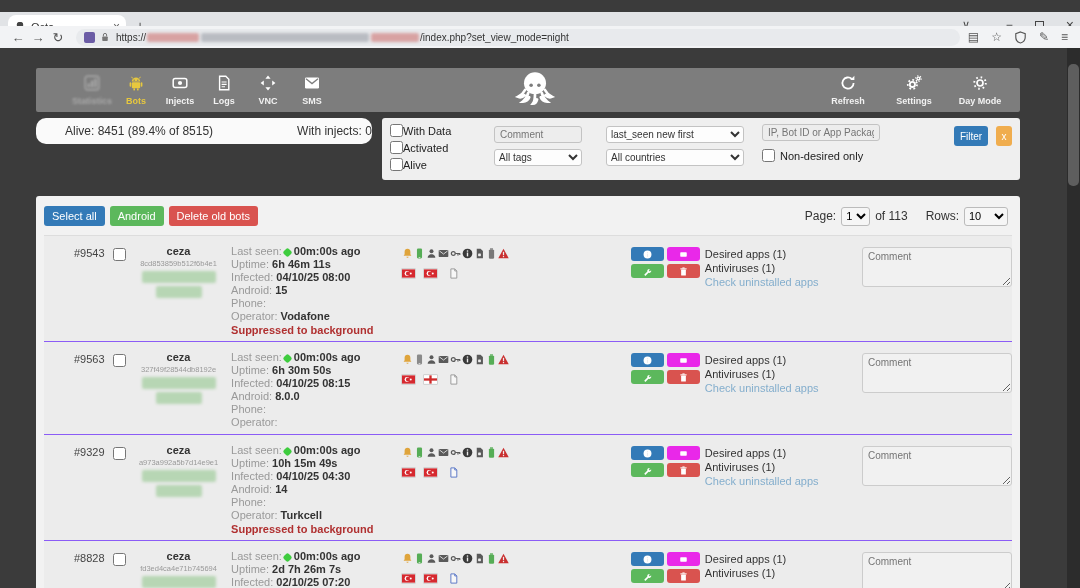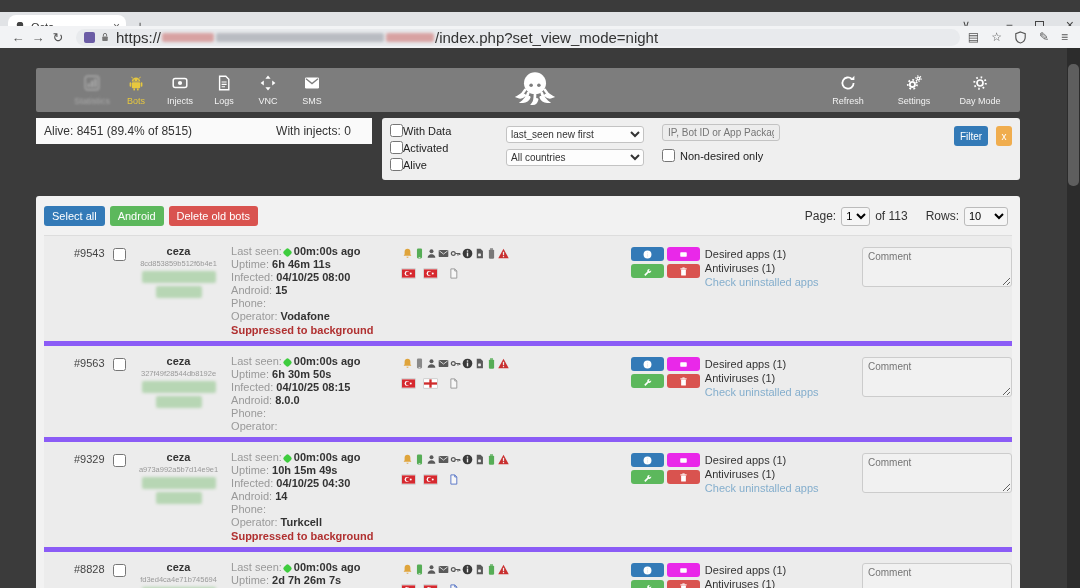--- a/index.html
+++ b/index.html
@@ -17,49 +17,49 @@
   .wctrl { position:absolute; top:0; height:26px; display:flex; align-items:center; right:6px; gap:22px; color:#444; }
   .wctrl span { font-size:12px; line-height:26px; }
   .restore-box { width:9px; height:9px; border:1px solid #444; display:inline-block; }
   .tabchev { position:absolute; right:110px; top:0; height:26px; line-height:24px; font-size:11px; color:#444; }
 
   .toolbar { position:absolute; top:26px; left:0; right:0; height:22px; background:#f2f3f5; display:flex; align-items:center; padding:0 8px; }
   .navbtn { font-size:13px; color:#555; width:20px; text-align:center; }
   .urlbar { flex:1; height:17px; background:#e8eaed; border-radius:9px; margin:0 8px; display:flex; align-items:center; padding:0 8px; overflow:hidden; }
   .urlbar .ext { width:11px; height:11px; border-radius:2px; background:#6b5ca5; margin-right:5px; flex:0 0 auto; }
   .urlbar svg.lock { width:10px; height:10px; color:#777; margin-right:6px; flex:0 0 auto; }
-  .urltext { font-size:15px; color:#333; display:flex; align-items:center; white-space:nowrap; }
+  .urltext { font-size:10px; color:#333; display:flex; align-items:center; white-space:nowrap; }
   .blur-url { display:inline-block; height:9px; border-radius:2px; filter:blur(1.6px); margin:0 1px; }
   .bu-red { width:52px; background:#d8a2a2; }
   .bu-gray { width:168px; background:#b9bcc2; }
   .bu-red2 { width:48px; background:#d8a2a2; }
   .tb-icons { display:flex; align-items:center; gap:12px; color:#555; padding-right:4px; }
   .tb-icons span { font-size:12px; }
   .tb-icons svg { width:13px; height:13px; }
 
   
   .page { position:absolute; top:48px; left:0; right:0; bottom:0; background:#3b3b3b; overflow:hidden; }
   .scroll-track { position:absolute; right:0; top:0; bottom:0; width:13px; background:#2c2c2c; }
   .scroll-thumb { position:absolute; right:1px; top:16px; width:11px; height:122px; background:#5e5e5e; border-radius:5px; }
   .content { position:absolute; left:36px; width:984px; top:20px; }
 
   
   .navbar { height:44px; background:#7d7d7d; border-radius:2px; display:flex; align-items:center; position:relative; padding-left:34px; }
   .nav-item { width:44px; text-align:center; color:#f2f2f2; cursor:pointer; }
   .nav-item svg { width:16px; height:16px; color:#fff; }
-  .nav-item .lbl { font-size:9px; display:block; margin-top:1px; }
+  .nav-item .lbl { font-size:9px; display:block; margin-top:1px;font-weight:bold; }
   .nav-item.active svg, .nav-item.active .lbl { color:#e7c83e; }
   .nav-item.dim svg, .nav-item.dim .lbl { color:#a9a9a9; filter:blur(1.1px); }
   .logo { position:absolute; left:478px; top:1px; width:42px; height:42px; }
   .nav-right { margin-left:auto; display:flex; gap:14px; padding-right:14px; }
   .nav-right .nav-item { width:52px; }
 
   
   .filters-row { display:flex; margin-top:6px; align-items:flex-start; }
-  .stats-box { width:336px; height:26px; background:#fafafa; border-radius:0; display:flex; align-items:center; font-size:12px; color:#333; padding-left:8px; }
+  .stats-box { width:336px; height:26px; background:#fafafa; border-radius:10px; display:flex; align-items:center; font-size:12px; color:#333; padding-left:29px; }
   .stats-box .inj { margin-left:84px; }
   .filter-panel { margin-left:10px; flex:1; background:#efefef; border-radius:3px; height:62px; display:flex; padding:6px 8px 0 8px; }
   .fcol1 { width:92px; font-size:11px; color:#222; }
   .fcol1 label { display:flex; align-items:center; margin-bottom:4px; }
   .fcol2 { margin-left:12px; width:88px; }
   .fcol3 { margin-left:24px; width:138px; }
   .fcol4 { margin-left:18px; width:118px; font-size:11px; color:#222; }
   .fcol4 label { display:flex; align-items:center; gap:5px; margin-top:8px; }
   .fi { width:100%; height:17px; font-size:10px; border:1px solid #c3c3c3; border-radius:3px; background:#ededed; color:#555; padding:0 5px; font-family:"Liberation Sans",sans-serif; }
   .fs { width:100%; height:17px; font-size:10px; border:1px solid #c3c3c3; border-radius:3px; background:#fdfdfd; color:#333; }
@@ -74,21 +74,21 @@
   .actions-row { display:flex; align-items:center; height:24px; }
   .btn-sm { height:20px; padding:0 8px; font-size:11px; margin-right:5px; }
   .btn-blue { background:#337ab7; }
   .btn-green { background:#5cb85c; }
   .btn-red { background:#d9534f; }
   .pager { margin-left:auto; display:flex; align-items:center; font-size:12px; color:#333; gap:5px; padding-right:4px;padding-left:44px; }
   .psel { height:19px; font-size:11px; border:1px solid #bbb; border-radius:3px; background:#f6f6f6; }
   .sep { border-bottom:1px solid #ddd; margin-top:7px; }
 
   
-  .bot-row { display:flex; padding:9px 0 4px 30px; background:#ececec; border-bottom:5px solid #8b5cf6; min-height:93px; }
+  .bot-row { display:flex; padding:9px 0 4px 30px; background:#ececec; border-bottom:1px solid #8b5cf6; min-height:93px; }
   .c-id { width:62px; font-size:11px; color:#444; display:flex; align-items:flex-start; gap:8px; padding-top:2px; }
   .c-id input { margin-top:1px; }
   .c-tag { width:92px; text-align:center; }
   .c-tag .tag { font-size:11px; font-weight:bold; color:#333; }
   .c-tag .hash { font-size:7.5px; color:#999; white-space:nowrap; margin-top:2px; }
   .blurblock { height:12px; background:#b7d6b4; border-radius:2px; filter:blur(1.5px); margin:3px auto 0 auto; }
   .blurblock.b0 { width:74px; }
   .blurblock.b1 { width:46px; }
   .c-info { width:170px; margin-left:8px; font-size:11px; line-height:13px; color:#999; }
   .c-info b { color:#333; }
@@ -372,20 +372,24 @@
               </label>
             <label>
                 <input type="checkbox" style="">
                 <span>Activated</span>
               </label>
             <label>
                 <input type="checkbox" style="">
                 <span>Alive</span>
               </label>
           </div>
+          <div class="fcol2">
+            <input class="fi" placeholder="Comment" style="">
+            <select class="fs fgap"><option>All tags</option></select>
+          </div>
           <div class="fcol3">
             <select class="fs"><option>last_seen new first</option></select>
             <select class="fs fgap"><option>All countries</option></select>
           </div>
           <div class="fcol4">
             <input class="fi" placeholder="IP, Bot ID or App Package" style="">
             <label>
                 <input type="checkbox" style="">
                 <span>Non-desired only</span>
               </label>

